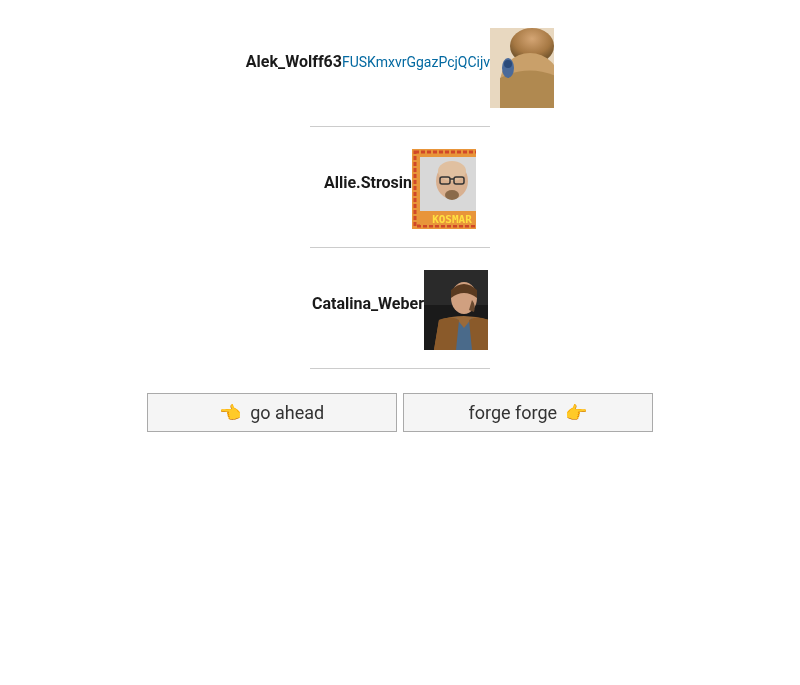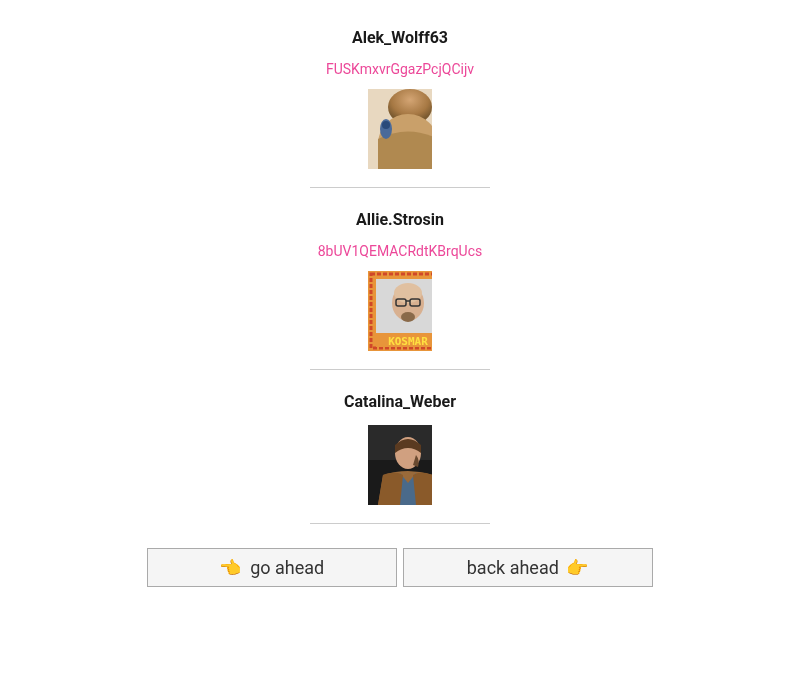--- a/index.html
+++ b/index.html
@@ -16,33 +16,33 @@
       padding-top: 20px;
     }
     .user-list {
       display: flex;
       flex-direction: column;
       align-items: center;
       width: 100%;
     }
     .user-card {
       display: flex;
-      flex-direction: column;
+      flex-direction: row;
       align-items: center;
       padding: 8px 0;
     }
     .user-username {
       font-weight: 700;
       font-size: 16px;
       color: #1a1a1a;
       margin-bottom: 14px;
     }
     .user-code {
       font-size: 14px;
-      color: #ec4899;
+      color: #0369a1;
       margin-bottom: 12px;
     }
     .avatar-wrap {
       width: 64px;
       height: 80px;
       overflow: hidden;
     }
     .divider {
       width: 180px;
       height: 1px;
@@ -102,21 +102,20 @@
         <path d="M10,50 Q40,35 70,50 L70,80 L10,80 Z" fill="#b08950"></path>
         <ellipse cx="18" cy="40" rx="6" ry="10" fill="#4a6a9a"></ellipse>
         <circle cx="18" cy="36" r="4" fill="#2a4a7a"></circle>
       </svg>
     </div>
   </div>
   <div class="divider"></div>
 
   <div class="user-card">
     <div class="user-username">Allie.Strosin</div>
-    <div class="user-code">8bUV1QEMACRdtKBrqUcs</div>
     <div class="avatar-wrap">
       <svg class="avatar-svg" viewBox="0 0 80 80">
         <rect width="80" height="80" fill="#e8953a"></rect>
         <rect x="3" y="3" width="74" height="74" fill="none" stroke="#d04828" stroke-width="3" stroke-dasharray="4 2"></rect>
         <rect x="8" y="8" width="64" height="54" fill="#d8d8d8"></rect>
         <ellipse cx="40" cy="32" rx="16" ry="18" fill="#d8b090"></ellipse>
         <ellipse cx="40" cy="22" rx="14" ry="10" fill="#e0c0a0"></ellipse>
         <rect x="28" y="28" width="10" height="7" rx="2" fill="none" stroke="#333" stroke-width="1.5"></rect>
         <rect x="42" y="28" width="10" height="7" rx="2" fill="none" stroke="#333" stroke-width="1.5"></rect>
         <line x1="38" y1="30" x2="42" y2="30" stroke="#333" stroke-width="1.5"></line>
@@ -147,16 +146,16 @@
   <div class="divider"></div>
 
 </div>
 
 <div class="button-row">
   <button class="nav-button">
     <span class="hand-icon">👈</span>
     <span>go ahead</span>
   </button>
   <button class="nav-button">
-    <span>back ahead</span>
+    <span>forge forge</span>
     <span class="hand-icon">👉</span>
   </button>
 </div>
 
 </body></html>

